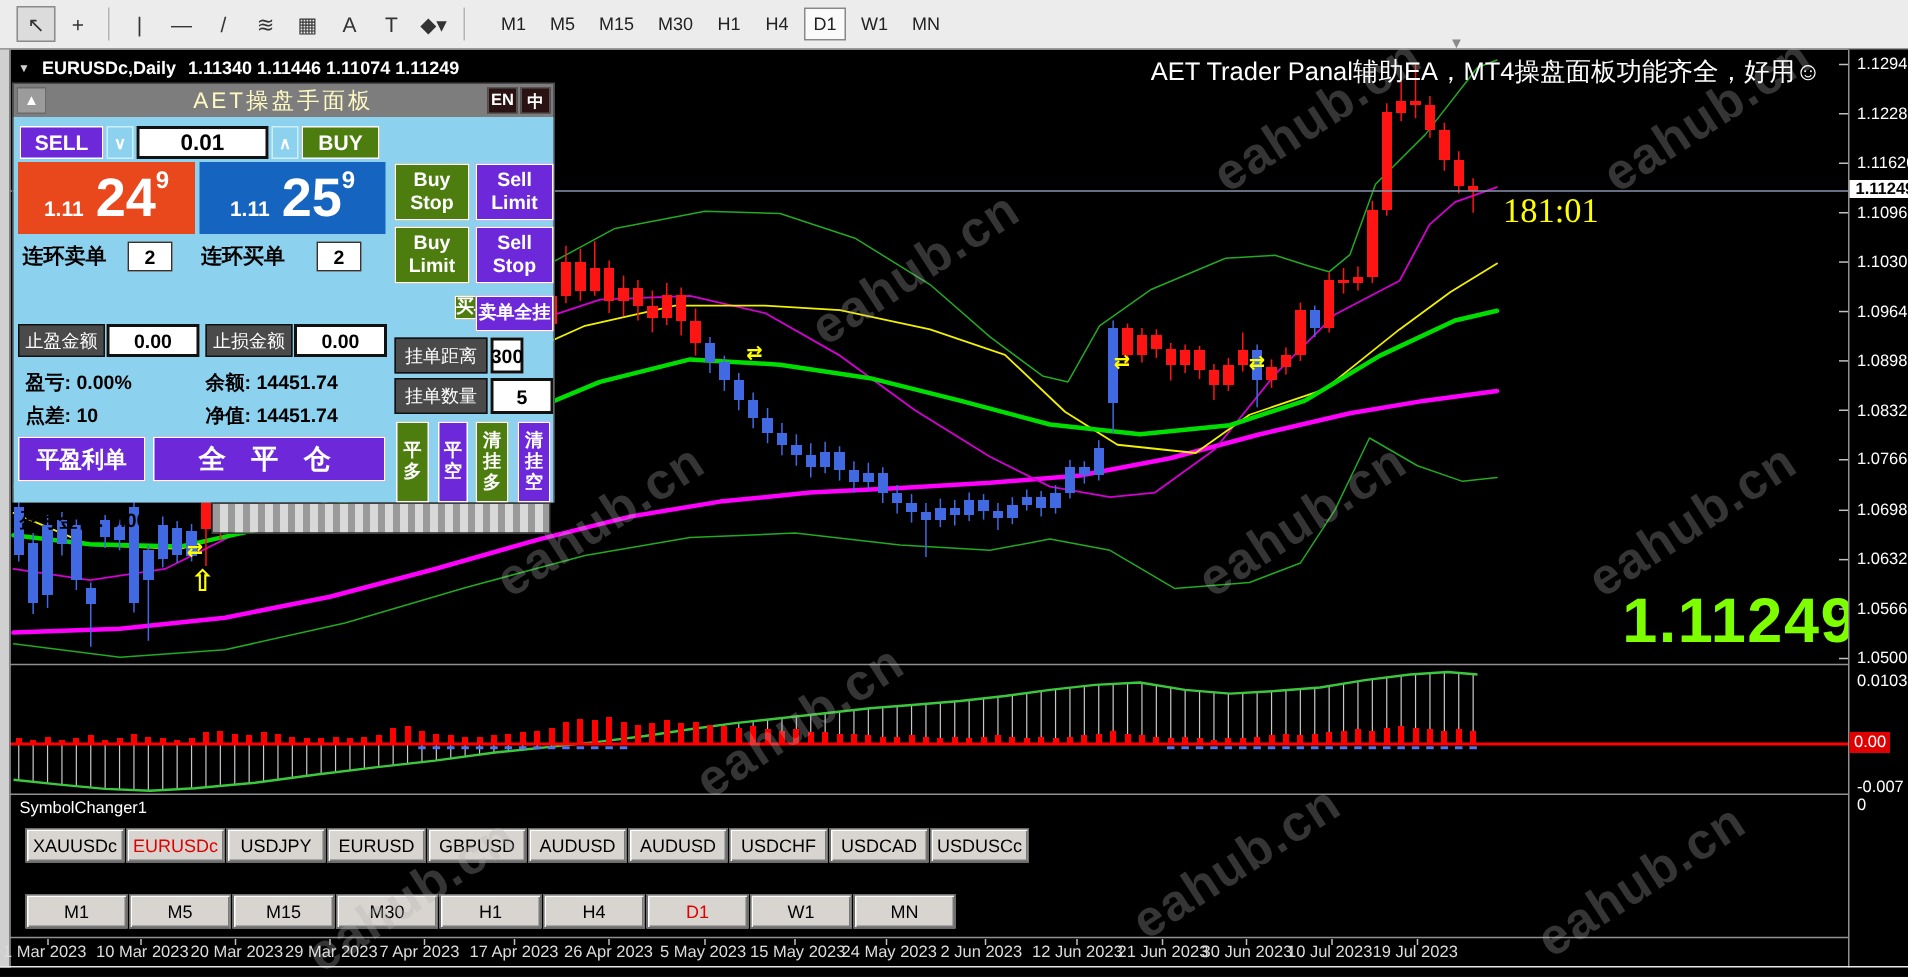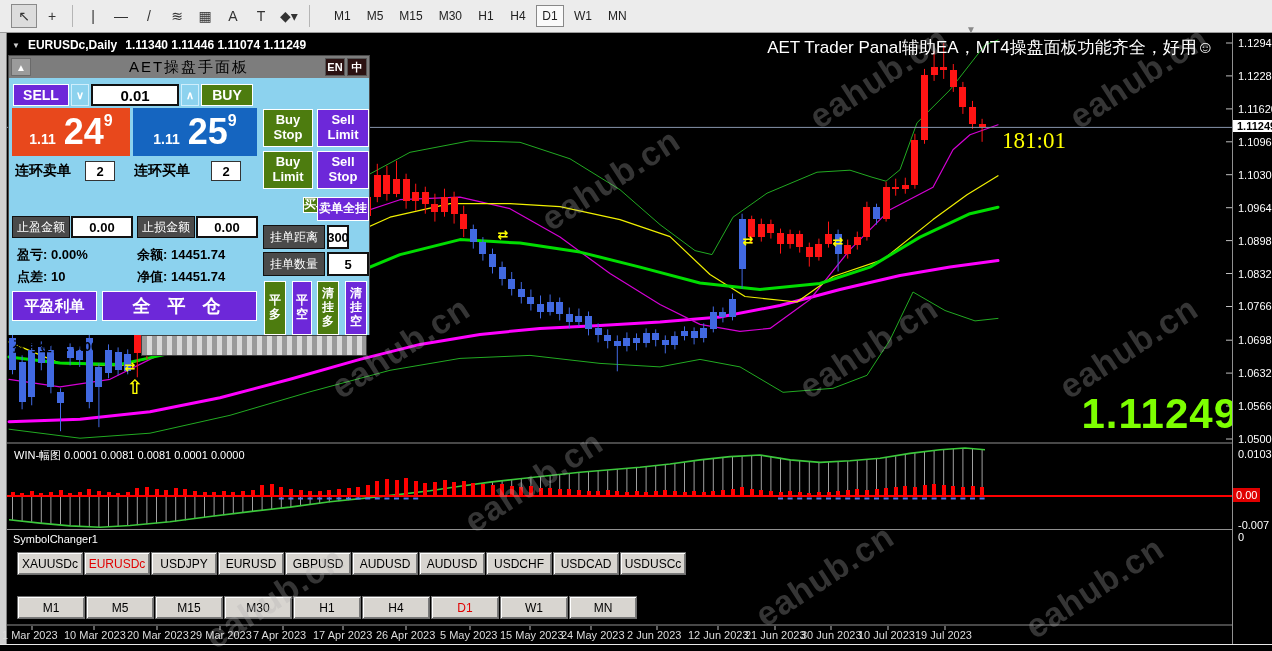--- a/index.html
+++ b/index.html
@@ -51,21 +51,21 @@
     padding:1px 3px; }
 
   
   .panel { position:absolute; left:8px; top:55px; width:362px; height:280px; z-index:10;
     border:1px solid #4a4a4a; }
   .panel-header { height:22px; background:#7d7d7d; position:relative; display:flex;
     align-items:center; justify-content:center; }
   .panel-header .collapse { position:absolute; left:2px; top:2px; width:20px; height:18px;
     background:#9b9b9b; color:#fff; font-size:10px; display:flex; align-items:center;
     justify-content:center; border:1px solid #6a6a6a; }
-  .panel-title { color:#000000; font-size:15px; letter-spacing:2px; }
+  .panel-title { color:#fef9c3; font-size:15px; letter-spacing:2px; }
   .lang-btn { position:absolute; top:2px; width:20px; height:18px; background:#2b1212;
     color:#fff; font-size:11px; font-weight:bold; display:flex; align-items:center;
     justify-content:center; border:1px solid #555; }
   .lang-en { right:24px; } .lang-zh { right:2px; }
   .panel-body { position:relative; height:257px; background:#8cd2ee; }
   .pbtn { display:flex; align-items:center; justify-content:center; color:#fff;
     font-weight:bold; border:1px solid #ffffff; }
   .bg-red { background:#6d28d9; } .bg-blue { background:#4d7c0f; }
   .sell-btn { position:absolute; left:4px; top:6px; width:56px; height:22px; font-size:14px; }
   .buy-btn { position:absolute; left:192px; top:6px; width:52px; height:22px; font-size:14px; }
@@ -674,21 +674,20 @@
   <div class="chart-title">
     <span class="tri">▼</span>
     <span>EURUSDc,Daily</span>
     <span>1.11340 1.11446 1.11074 1.11249</span>
   </div>
 
   <div class="pane-arrow">▼</div>
   <div class="notice">AET Trader Panal辅助EA，MT4操盘面板功能齐全，好用☺</div>
   <div class="timer">181:01</div>
   <div class="big-price">1.11249</div>
-  <div class="ind-header">WIN-幅图 0.0001 0.0081 0.0081 0.0001 0.0000</div>
   <div class="sym-title">SymbolChanger1</div>
 
   <div class="panel">
     <div class="panel-header">
       <span class="collapse">▲</span>
       <span class="panel-title">AET操盘手面板</span>
       <span class="lang-btn lang-en">EN</span>
       <span class="lang-btn lang-zh">中</span>
     </div>
     <div class="panel-body">

